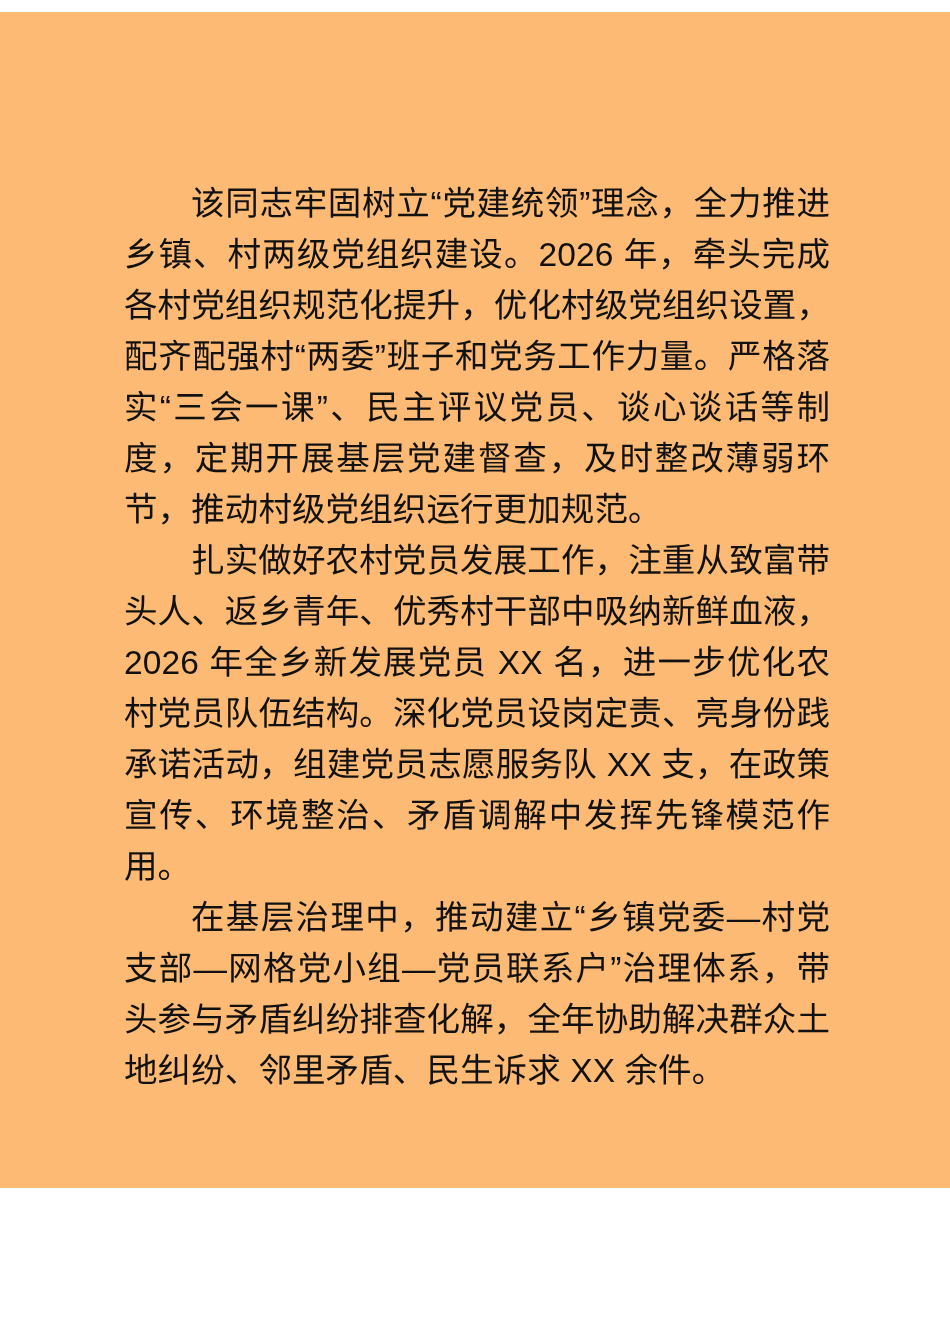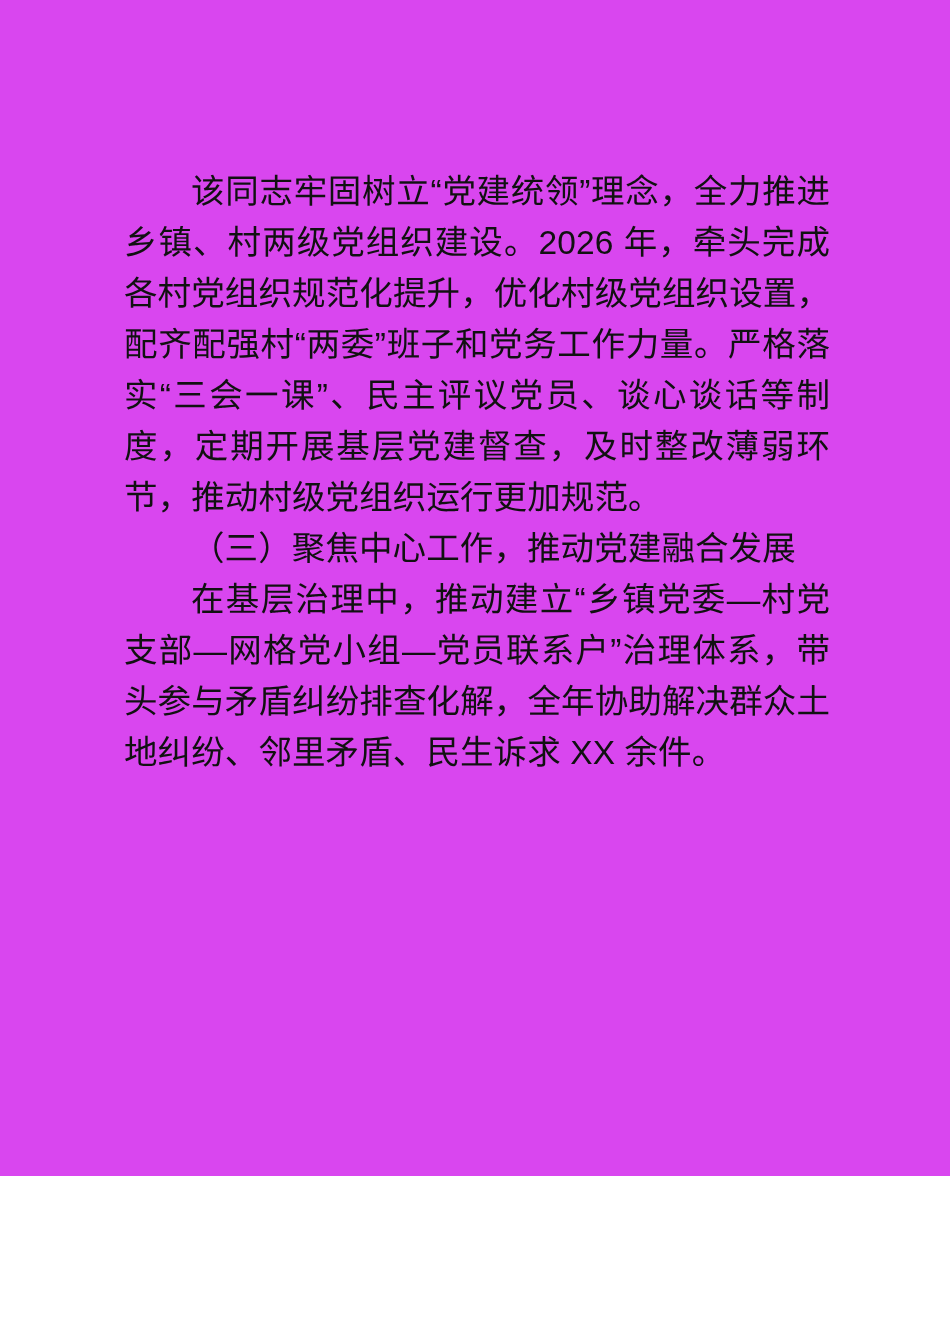--- a/index.html
+++ b/index.html
@@ -5,22 +5,22 @@
 <style>
   html, body {
     margin: 0;
     padding: 0;
     background: #ffffff;
   }
   .page {
     position: relative;
     width: 950px;
     height: 1176px;
-    background: #d946ef;
-    margin: 0 auto;
+    background: #fdba74;
+    margin: 12px auto;
     overflow: hidden;
     box-sizing: border-box;
   }
   .doc-body {
     position: absolute;
     left: 124px;
     top: 166px;
     width: 706px;
   }
   .para {
@@ -46,20 +46,20 @@
   }
 </style>
 </head>
 <body>
 
 <div class="page">
   <div class="doc-body">
 
     <p class="para">该同志牢固树立“党建统领”理念，全力推进乡镇、村两级党组织建设。2026 年，牵头完成各村党组织规范化提升，优化村级党组织设置，配齐配强村“两委”班子和党务工作力量。严格落实“三会一课”、民主评议党员、谈心谈话等制度，定期开展基层党建督查，及时整改薄弱环节，推动村级党组织运行更加规范。</p>
 
+    <p class="para">扎实做好农村党员发展工作，注重从致富带头人、返乡青年、优秀村干部中吸纳新鲜血液，2026 年全乡新发展党员 XX 名，进一步优化农村党员队伍结构。深化党员设岗定责、亮身份践承诺活动，组建党员志愿服务队 XX 支，在政策宣传、环境整治、矛盾调解中发挥先锋模范作用。</p>
 
-    <p class="para heading">（三）聚焦中心工作，推动党建融合发展</p>
 
 
     <p class="para last-ragged">在基层治理中，推动建立“乡镇党委—村党支部—网格党小组—党员联系户”治理体系，带头参与矛盾纠纷排查化解，全年协助解决群众土地纠纷、邻里矛盾、民生诉求 XX 余件。</p>
 
   </div>
 </div>
 
 </body></html>

